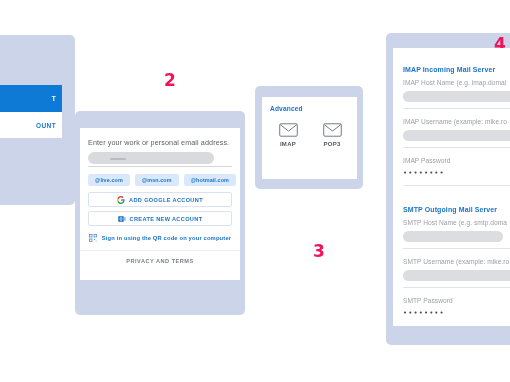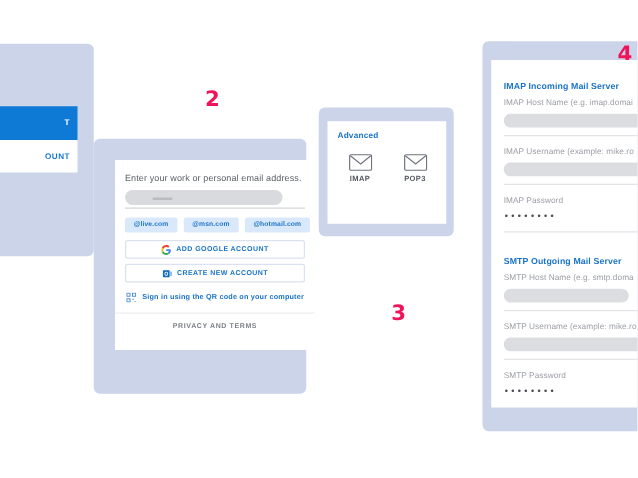--- a/index.html
+++ b/index.html
@@ -53,21 +53,21 @@
     background:#ffffff;
     color:#1676d0;
     font-size:6.5px;font-weight:bold;letter-spacing:.4px;
     display:flex;align-items:center;
     box-sizing:border-box;
   }
   .p1-btn-sec span{position:absolute;right:6px;}
 
   
   #frame2{left:75px;top:111px;width:170px;height:204px;}
-  #card2{left:92px;top:128px;width:160px;height:152px;}
+  #card2{left:80px;top:128px;width:160px;height:152px;}
   .p2-prompt{
     position:absolute;left:8px;top:10px;
     font-size:7.2px;color:#5b5f66;letter-spacing:.1px;
   }
   .p2-inputline{
     position:absolute;left:8px;top:38px;width:144px;height:1px;
     background:#d4d6da;
   }
   .p2-redact{
     position:absolute;left:8px;top:24px;width:126px;height:12px;

